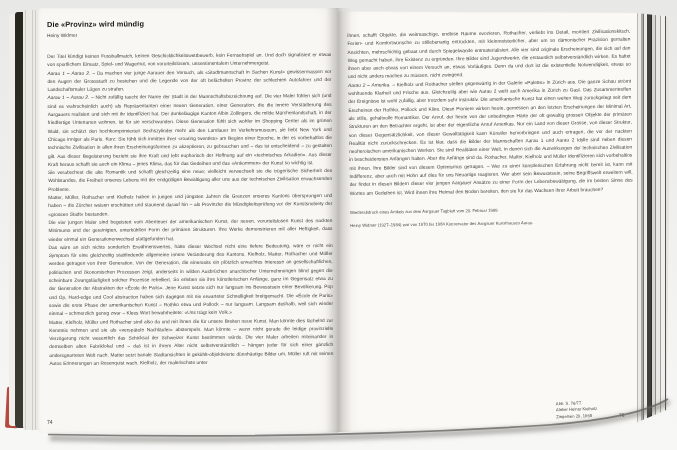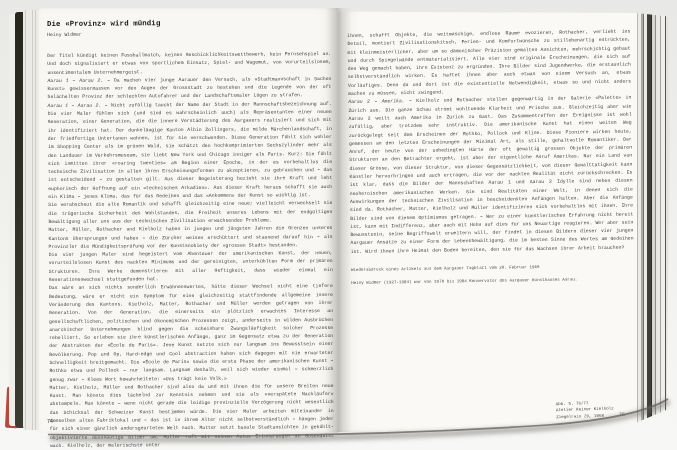--- a/index.html
+++ b/index.html
@@ -1,18 +1,18 @@
 <!DOCTYPE html>
 <html><head>
 <meta charset="utf-8">
 <style>
   html,body{margin:0;padding:0;background:#e9e9e7;}
   .scene{position:relative;width:677px;height:450px;overflow:hidden;
          background:linear-gradient(180deg,#e8e8e6 0%,#f1f1ef 55%,#f7f7f5 100%);
-         font-family:Liberation Mono, monospace;}
+         font-family:Liberation Sans, sans-serif;}
   
   .edge-white-outer{position:absolute;left:9px;top:14px;width:8px;height:412px;
          background:#efeeea;border-radius:3px 0 0 3px;}
   .edge-red{position:absolute;left:6px;top:387px;width:13px;height:41px;
          border-radius:2px;transform:rotate(3deg);}
   .edge-dark{position:absolute;left:15px;top:12px;width:10px;height:416px;
          background:linear-gradient(to bottom,#27261f,#3c3b33);border-radius:3px 0 0 4px;}
   .edge-pages{position:absolute;left:23px;top:10px;width:15px;height:420px;
          background:repeating-linear-gradient(to right,#eceae5 0 2.5px,#cdccc7 2.5px 3.2px);
          border-radius:2px 0 0 4px;}

